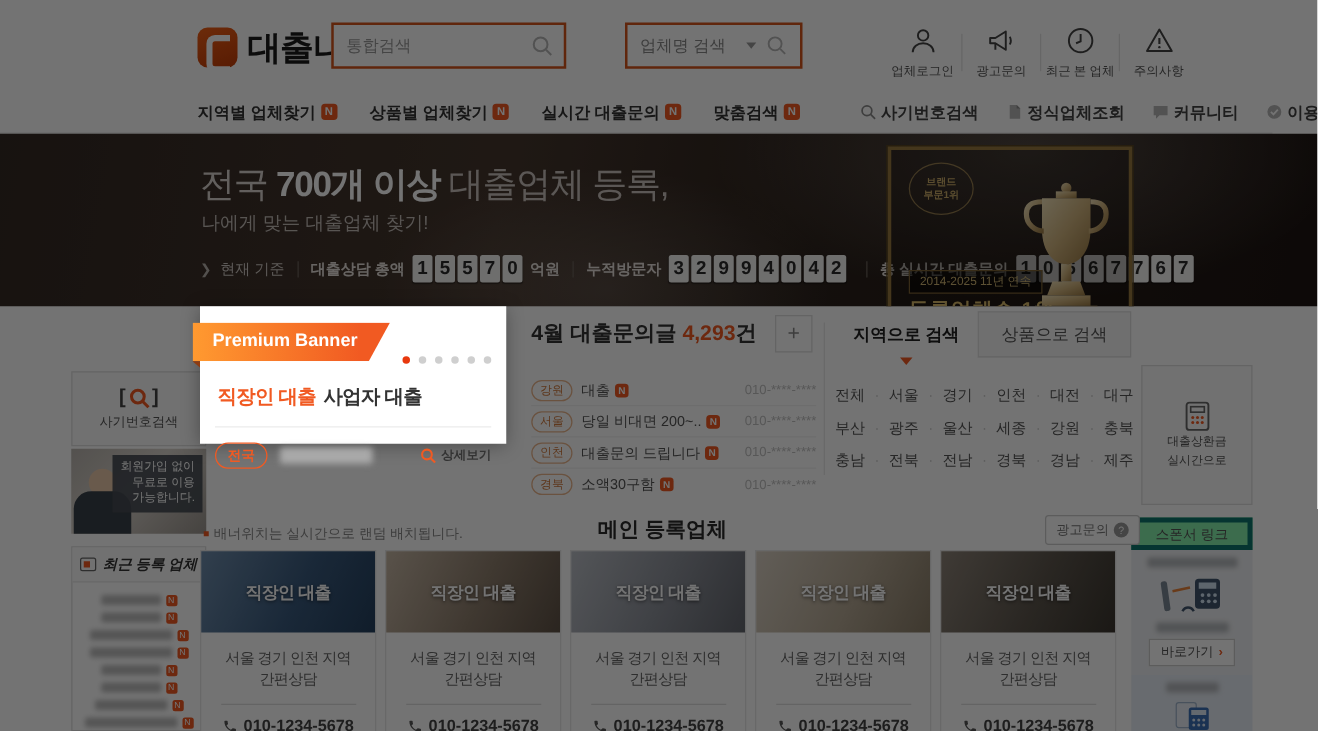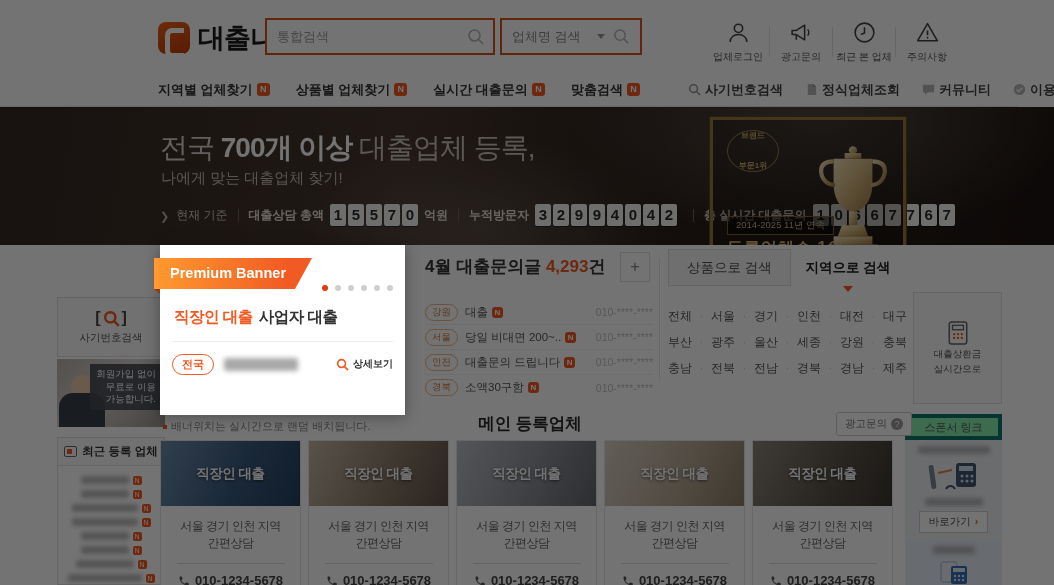--- a/index.html
+++ b/index.html
@@ -11,21 +11,21 @@
   
   .logo-mark { width:32px; height:32px; background:linear-gradient(160deg,#f06017,#c33d07); border-radius:8px; position:relative; }
   .logo-mark::after { content:""; position:absolute; left:7px; top:6px; width:14px; height:20px; border:5px solid #fff; border-right:none; border-radius:7px 0 0 7px; }
   .logo-text { font-size:27px; font-weight:700; color:#1c1c1c; letter-spacing:-1px; }
   .srch { border:2px solid #d4551c; height:37px; background:#fff; display:flex; align-items:center; padding:0 10px; }
   .srch input { border:none; outline:none; flex:1; font-size:13px; color:#333; font-family:inherit; background:transparent; }
   .srch input::placeholder { color:#999; }
   .sel-label { flex:1; font-size:13px; color:#888; }
   .caret-dn { width:0; height:0; border-left:4px solid transparent; border-right:4px solid transparent; border-top:5px solid #999; margin-right:8px; }
   .hmenu { display:flex; align-items:center; }
-  .hmenu-item { width:52px; display:flex; flex-direction:column; align-items:center; gap:5px; cursor:pointer; }
+  .hmenu-item { width:52px; display:flex; flex-direction:column; align-items:center; gap:5px; cursor:pointer;font-family:Liberation Serif, serif; }
   .hmenu-item .lbl { font-size:10px; color:#555; white-space:nowrap; }
   .hmenu-sep { width:1px; height:30px; background:#e2e2e2; margin:0 5px; }
 
   
   .nav { position:absolute; left:0; top:72px; width:1018px; height:35px; background:#fff; border-bottom:1px solid #e3e3e3; }
   .nav-in { position:absolute; left:158px; top:0; width:736px; height:35px; display:flex; align-items:center; justify-content:space-between; }
   .nav-l, .nav-r { display:flex; align-items:center; }
   .nav-item { display:flex; align-items:center; gap:4px; margin-right:26px; cursor:pointer; }
   .nav-item .t { font-size:13px; font-weight:700; color:#333; white-space:nowrap; }
   .nav-r .nav-item { margin-right:0; margin-left:22px; }
@@ -45,28 +45,28 @@
   .hero-sub { position:absolute; left:161px; top:62px; font-size:15px; color:#c3bcb7; }
   .stats { position:absolute; left:160px; top:96px; display:flex; align-items:center; height:24px; }
   .stats .chev::before { content:"❯"; color:#b9b2ad; font-size:11px; margin-right:7px; }
   .stats .sl { font-size:12px; color:#cfc8c3; white-space:nowrap; }
   .stats .sl.b { font-weight:700; color:#e4ded9; }
   .stats .bar { width:1px; height:13px; background:#6b625b; margin:0 10px; }
   .digits { display:flex; gap:2px; margin:0 6px; }
   .digit { display:inline-block; width:16px; height:22px; background:#f4f3f2; color:#2b2b2b; font-size:15px; font-weight:700; text-align:center; line-height:22px; border-radius:2px; box-shadow:0 1px 1px rgba(0,0,0,0.4); }
 
   .award { position:absolute; left:710px; top:10px; width:196px; height:142px; border:3px solid #97783f; outline:1px solid #574420; background:rgba(10,6,4,0.25); }
-  .wreath { position:absolute; left:14px; top:10px; width:52px; height:42px; border:1px solid rgba(188,156,94,0.7); border-radius:50%; display:flex; flex-direction:column; align-items:center; justify-content:space-between; }
+  .wreath { position:absolute; left:14px; top:10px; width:52px; height:42px; border:1px solid rgba(188,156,94,0.7); border-radius:50%; display:flex; flex-direction:column; align-items:center; justify-content:center; }
   .wreath span { font-size:8px; color:#c9ab68; font-weight:700; line-height:10px; white-space:nowrap; }
   .award-years { position:absolute; left:14px; top:96px; background:rgba(0,0,0,0.5); border:1px solid #7c6334; color:#cdb271; font-size:9.5px; padding:2px 8px; white-space:nowrap; }
   .award-l1 { position:absolute; left:14px; top:118px; font-size:16px; font-weight:700; color:#d8b96a; letter-spacing:1px; white-space:nowrap; }
   .trophy { position:absolute; right:8px; top:22px; }
 
   
-  .premium { position:absolute; left:160px; top:245px; width:245px; height:170px; background:#fff; z-index:60; box-shadow:0 2px 14px rgba(0,0,0,0.35);padding-left:35px; }
+  .premium { position:absolute; left:160px; top:245px; width:245px; height:110px; background:#fff; z-index:60; box-shadow:0 2px 14px rgba(0,0,0,0.35);padding-left:35px; }
   .ribbon { position:absolute; left:-6px; top:13px; width:158px; height:31px; background:linear-gradient(90deg,#ff9a30,#f15a22 85%); clip-path:polygon(0 0,100% 0,calc(100% - 17px) 100%,0 100%); color:#fff; font-size:14.5px; font-weight:700; line-height:31px; padding-left:16px; }
   .ribbon-fold { position:absolute; left:-6px; top:44px; width:0; height:0; border-top:5px solid #8e3b10; border-left:6px solid transparent; }
   .pdots { position:absolute; right:12px; top:40px; display:flex; gap:7px; }
   .pdots .dot { width:6px; height:6px; border-radius:50%; background:#cfcfcf; cursor:pointer; }
   .pdots .dot.on { background:#e8380d; }
   .ptitle { position:absolute; left:14px; top:62px; font-size:15.5px; font-weight:700; letter-spacing:-0.5px; white-space:nowrap; }
   .ptitle .a { color:#f15a22; }
   .ptitle .d { color:#333; margin-left:6px; }
   .pdiv { position:absolute; left:12px; right:12px; top:96px; height:1px; background:#ececec; }
   .prow { position:absolute; left:12px; right:12px; top:106px; height:26px; display:flex; align-items:center; }
@@ -103,21 +103,21 @@
   .brk { font-size:16px; color:#444; font-weight:700; }
   .lbox1 .lbl { font-size:10.5px; color:#555; }
   .lphoto { position:absolute; left:57px; top:359px; width:108px; height:68px; overflow:hidden; cursor:pointer;
     background:linear-gradient(135deg,#b9b4ae 0%,#d8d2ca 45%,#9a948e 100%); }
   .lphoto .head { position:absolute; left:14px; top:16px; width:22px; height:22px; border-radius:50%; background:#e9c8a8; }
   .lphoto .bodyp { position:absolute; left:2px; top:34px; width:46px; height:40px; border-radius:14px 14px 0 0; background:#394049; }
   .lphoto .msg { position:absolute; right:3px; top:5px; background:rgba(70,76,84,0.92); padding:4px 6px; text-align:right; }
   .lphoto .msg div { font-size:9.5px; color:#fff; line-height:12.5px; white-space:nowrap; }
   .lbox3 { position:absolute; left:57px; top:437px; width:108px; height:148px; background:#fff; border:1px solid #ddd; }
   .lbox3 .hd { height:28px; border-bottom:1px solid #e5e5e5; display:flex; align-items:center; justify-content:center; gap:5px; background:#fafafa; }
-  .lbox3 .hd .t { font-size:11.5px; font-weight:700; color:#333; }
+  .lbox3 .hd .t { font-size:11.5px; font-weight:700; color:#333;font-style:italic; }
   .micoico { width:13px; height:11px; border:1.5px solid #666; border-radius:2px; position:relative; }
   .micoico::after { content:""; position:absolute; left:1.5px; top:1.5px; width:5px; height:5px; background:#f15a22; }
   .recent-list { padding:7px 0; }
   .recent-row { height:14px; display:flex; align-items:center; justify-content:center; gap:4px; cursor:pointer; }
   .rblur { height:8px; background:#bdbdbd; border-radius:2px; filter:blur(2px); }
   .rn { width:9px; height:9px; background:#f15a22; border-radius:2px; color:#fff; font-size:7px; line-height:9px; text-align:center; }
 
   
   .rtool { position:absolute; left:913px; top:292px; width:89px; height:112px; background:#fbfbfb; border:1px solid #ddd; display:flex; flex-direction:column; }
   .rtool .cell { flex:1; display:flex; flex-direction:column; align-items:center; justify-content:center; gap:3px; cursor:pointer; }
@@ -156,21 +156,21 @@
 </head>
 <body>
 
 <div id="app">
 
   <div class="abs" style="left:0;top:0;width:1054px;height:72px;background:#fff;">
     <div class="abs" style="left:158px;top:20px;display:flex;align-items:center;gap:8px;cursor:pointer;">
       <div class="logo-mark"></div>
       <span class="logo-text">대출나라</span>
     </div>
-    <div class="srch abs" style="left:265px;top:18px;width:230px;">
+    <div class="srch abs" style="left:265px;top:18px;width:188px;">
       <input type="text" placeholder="통합검색" style="">
       <svg class="abs" style="right:8px;top:8px;" width="18" height="18" viewBox="0 0 18 18">
           <circle cx="7.5" cy="7.5" r="5.5" fill="none" stroke="#b5b5b5" stroke-width="1.6"></circle>
           <line x1="11.8" y1="11.8" x2="16" y2="16" stroke="#b5b5b5" stroke-width="1.6"></line>
         </svg>
     </div>
     <div class="srch abs" style="left:500px;top:18px;width:142px;cursor:pointer;">
       <span class="sel-label">업체명 검색</span>
       <span class="caret-dn"></span>
       <svg width="17" height="17" viewBox="0 0 18 18">
@@ -401,22 +401,22 @@
       <span class="txt">
           <span>소액30구함</span>
           <span class="nbadge" style="width:11px;height:11px;line-height:11px;font-size:8px;">N</span>
         </span>
       <span class="ph">010-****-****</span>
     </div>
   </div>
   <div class="vdiv"></div>
 
   <div class="tabs">
+    <div class="tab active">지역으로 검색</div>
     <div class="tab idle">상품으로 검색</div>
-    <div class="tab active">지역으로 검색</div>
   </div>
   <div class="regions">
     <div class="rg-row">
       <span>전체</span>
       <span>서울</span>
       <span>경기</span>
       <span>인천</span>
       <span>대전</span>
       <span>대구</span>
     </div>

